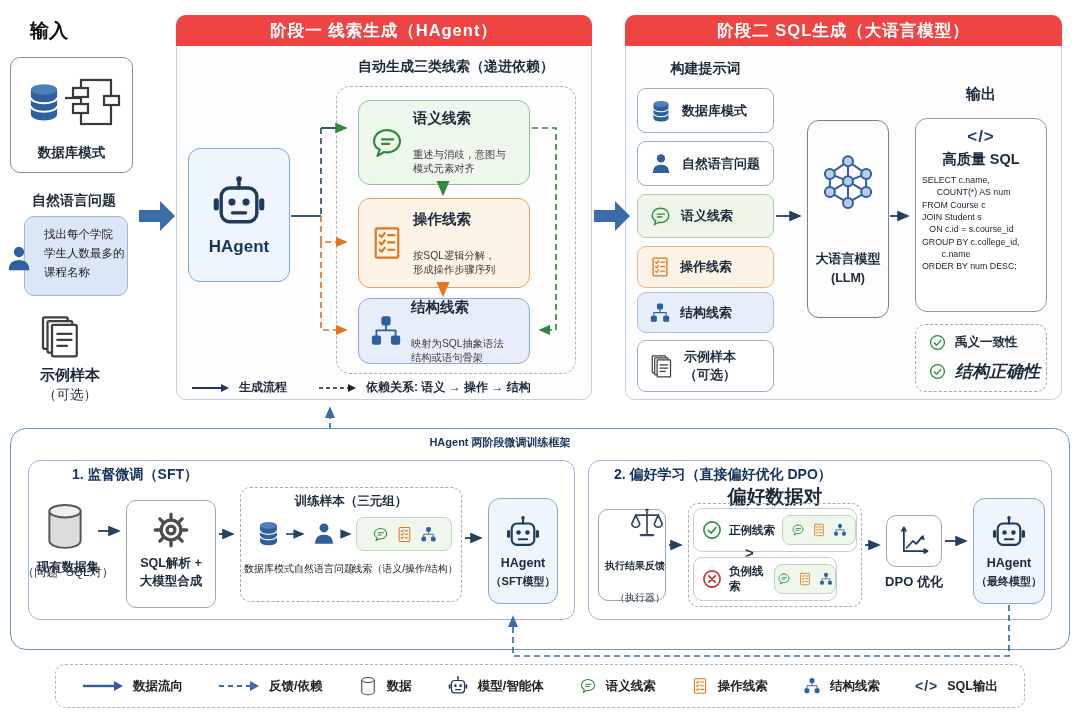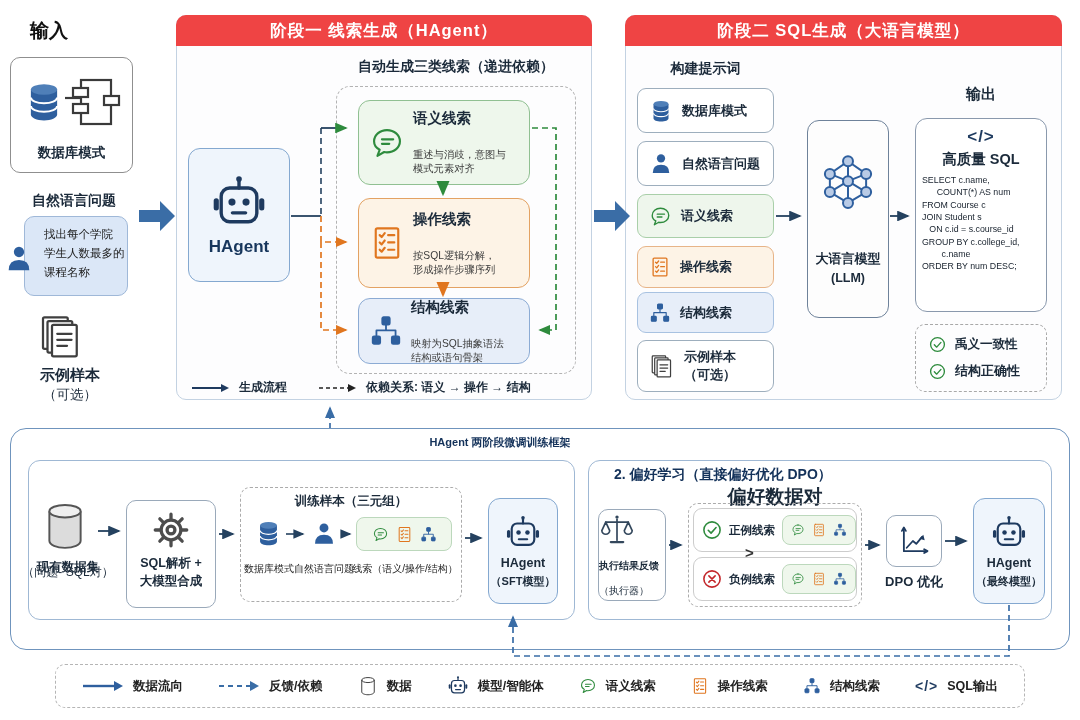--- a/index.html
+++ b/index.html
@@ -358,28 +358,29 @@
           </svg>
         </span>
       <span class="b" style="font-size:12.5px;">禹义一致性</span>
     </div>
     <div style="display:flex;align-items:center;gap:9px;">
       <span class="ic" style="color:#2e8b3d;">
           <svg width="17" height="17">
             <use href="#sy-check" width="17" height="17"></use>
           </svg>
         </span>
-      <span class="b" style="font-size:13px;">结构正确性</span>
+      <span class="b" style="font-size:17px;font-style:italic;">结构正确性</span>
     </div>
   </div>
 
   <div class="abs" style="left:10px;top:428px;width:1060px;height:222px;border:1.6px solid #6f94bd;border-radius:16px;background:#fff;"></div>
   <div class="abs b ctr" style="left:300px;top:435px;width:400px;font-size:11px;color:#14325a;">HAgent 两阶段微调训练框架</div>
 
   <div class="abs" style="left:28px;top:460px;width:547px;height:160px;border:1.4px solid #9fb8d4;border-radius:12px;background:#fff;"></div>
+  <div class="abs b" style="left:72px;top:466px;width:200px;font-size:14px;color:#14325a;">1. 监督微调（SFT）</div>
 
   <span class="ic abs" style="left:40px;top:497px;">
       <svg width="50" height="58">
         <use href="#sy-dbgray" width="50" height="58"></use>
       </svg>
     </span>
   <div class="abs b ctr" style="left:4px;top:559px;width:128px;font-size:12.5px;">现有数据集</div>
   <div class="abs ctr" style="left:4px;top:564px;width:128px;font-size:12px;">（问题- SQL对）</div>
 
   <div class="abs whitebox" style="left:126px;top:500px;width:90px;height:108px;text-align:center;">
@@ -431,21 +432,21 @@
           <use href="#sy-robot" width="38" height="38"></use>
         </svg>
       </span>
     <div class="b" style="font-size:12.5px;">HAgent</div>
     <div class="b" style="font-size:11px;">（SFT模型）</div>
   </div>
 
   <div class="abs" style="left:588px;top:460px;width:464px;height:160px;border:1.4px solid #9fb8d4;border-radius:12px;background:#fff;"></div>
   <div class="abs b" style="left:614px;top:466px;width:320px;font-size:14px;color:#14325a;">2. 偏好学习（直接偏好优化 DPO）</div>
 
-  <div class="abs whitebox" style="left:598px;top:509px;width:68px;height:92px;display:flex;flex-direction:column;align-items:flex-start;justify-content:center;gap:11px;">
+  <div class="abs whitebox" style="left:598px;top:509px;width:68px;height:92px;display:flex;flex-direction:column;align-items:flex-end;justify-content:center;gap:18px;">
     <span class="ic">
         <svg width="36" height="36">
           <use href="#sy-scale" width="36" height="36"></use>
         </svg>
       </span>
     <div class="b" style="font-size:10px;">执行结果反馈</div>
     <div style="font-size:10px;">（执行器）</div>
   </div>
 
   <div class="abs b ctr" style="left:700px;top:484px;width:150px;font-size:19px;">偏好数据对</div>
@@ -469,21 +470,21 @@
           </svg>
         </span>
       <span class="ic" style="color:#2e5f9e;">
           <svg width="14" height="14">
             <use href="#sy-tree" width="14" height="14"></use>
           </svg>
         </span>
     </span>
   </div>
   <div class="abs b" style="left:745px;top:544px;font-size:15px;color:#333;z-index:6;">&gt;</div>
-  <div class="abs prow" style="left:693px;top:557px;width:164px;height:44px;">
+  <div class="abs prow" style="left:693px;top:557px;width:144px;height:44px;">
     <span class="ic" style="color:#c3272b;">
         <svg width="20" height="20">
           <use href="#sy-cross" width="20" height="20"></use>
         </svg>
       </span>
     <span class="b" style="font-size:11.5px;">负例线索</span>
     <span class="pill" style="width:72px;height:28px;">
       <span class="ic" style="color:#2e8b3d;">
           <svg width="14" height="14">
             <use href="#sy-speech" width="14" height="14"></use>

